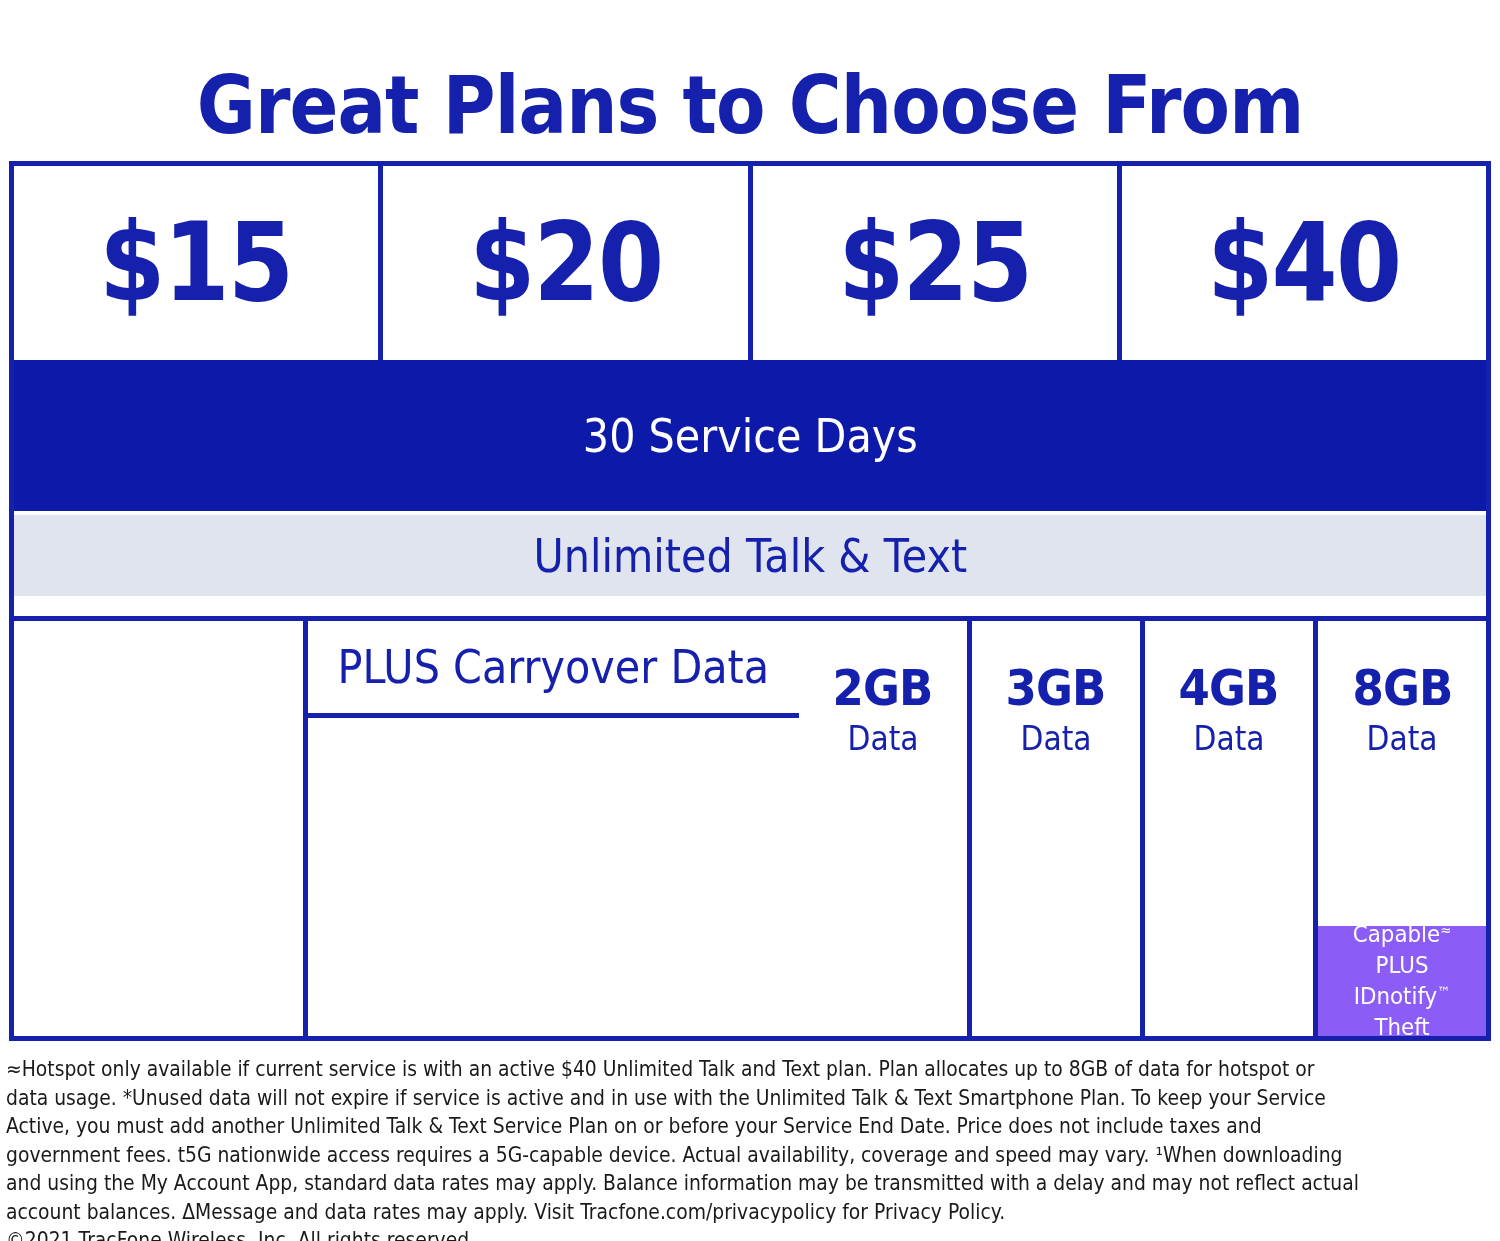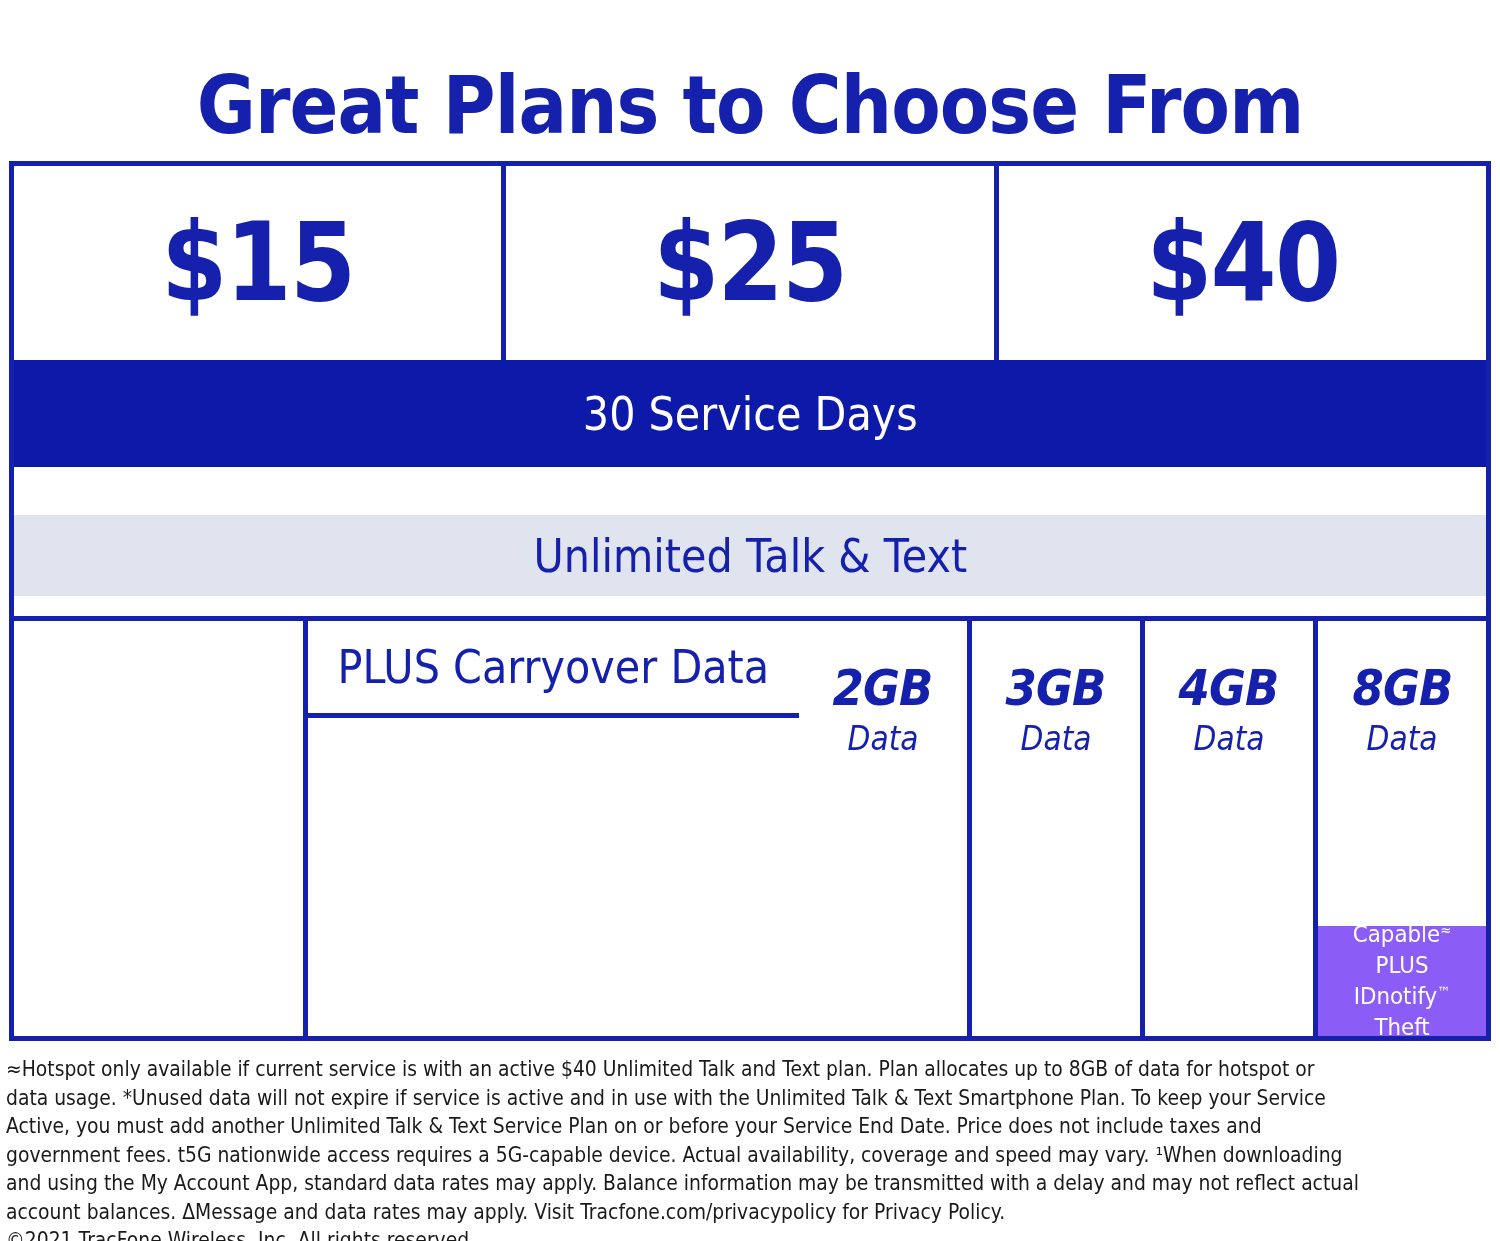--- a/index.html
+++ b/index.html
@@ -82,21 +82,21 @@
     transform: scaleX(0.88);
     white-space: nowrap;
   }
 
   
   .service-band {
     position: absolute;
     left: 0;
     top: 194px;
     width: 100%;
-    height: 107px;
+    height: 151px;
     background: #0d19a8;
     display: flex;
     align-items: center;
     justify-content: center;
   }
   .service-band-text {
     color: #ffffff;
     font-family: "DejaVu Sans", sans-serif;
     font-size: 47px;
     line-height: 52px;
@@ -183,21 +183,20 @@
     display: block;
   }
   .data-cell:last-child { border-right: none; }
 
   .data-cell-inner {
     position: absolute;
     left: 0;
     right: 0;
     top: 40px;
     text-align: center;
-    font-style: italic;
   }
   .data-amount {
     color: #1521ad;
     font-family: "DejaVu Sans", sans-serif;
     font-weight: bold;
     font-size: 50px;
     line-height: 54px;
     letter-spacing: -1px;
     transform: scaleX(0.90);
     display: inline-block;
@@ -263,20 +262,23 @@
 
   <h1 class="page-title">Great Plans to Choose From</h1>
 
   <div class="plan-table">
 
     <div class="price-row">
       <div class="price-cell">
         <span class="price-text">$15</span>
       </div>
       <div class="price-cell">
+        <span class="price-text">$20</span>
+      </div>
+      <div class="price-cell">
         <span class="price-text">$25</span>
       </div>
       <div class="price-cell">
         <span class="price-text">$40</span>
       </div>
     </div>
 
     <div class="service-band">
       <span class="service-band-text">30 Service Days</span>
     </div>

